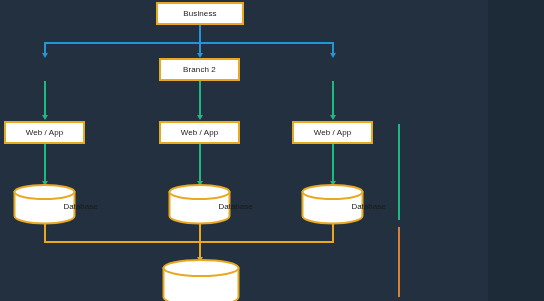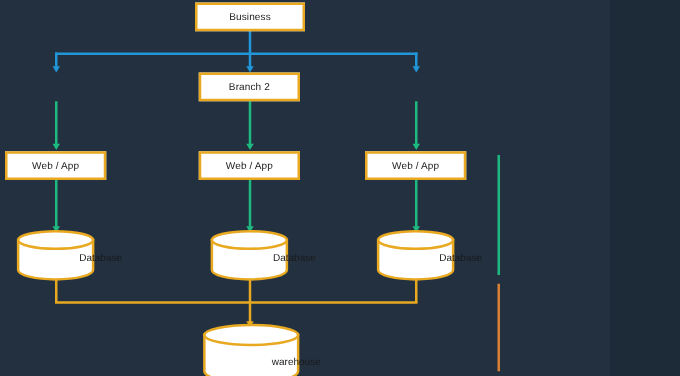--- a/index.html
+++ b/index.html
@@ -169,21 +169,20 @@
       <ellipse cx="31.5" cy="8" rx="30" ry="7" fill="#ffffff" stroke="#e8a921" stroke-width="2"></ellipse>
     </svg>
     <div class="cyl-label" style="top:18px;">Database</div>
   </div>
 
   <div class="cyl" style="left:162px; top:259px; width:78px; height:48px;">
     <svg width="78" height="48" viewBox="0 0 78 48">
       <path d="M1.5,9 L1.5,38 A37.5,9 0 0 0 76.5,38 L76.5,9 Z" fill="#ffffff" stroke="#e8a921" stroke-width="2"></path>
       <ellipse cx="39" cy="9" rx="37.5" ry="8" fill="#ffffff" stroke="#e8a921" stroke-width="2"></ellipse>
     </svg>
-    <div class="cyl-label" style="top:26px;">warehouse</div>
   </div>
 
   <div class="legend-bar" style="left:398px; top:124px; height:96px; background:#1eb980;"></div>
   <div class="legend-bar" style="left:398px; top:227px; height:70px; background:#d98032;"></div>
 
 
 
 </div>
 
 </body></html>

